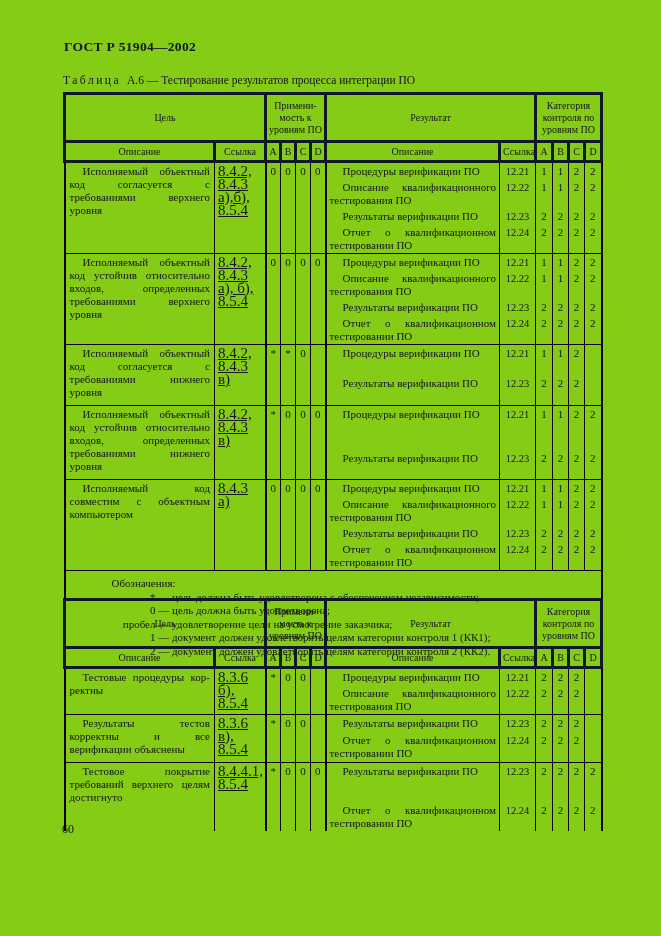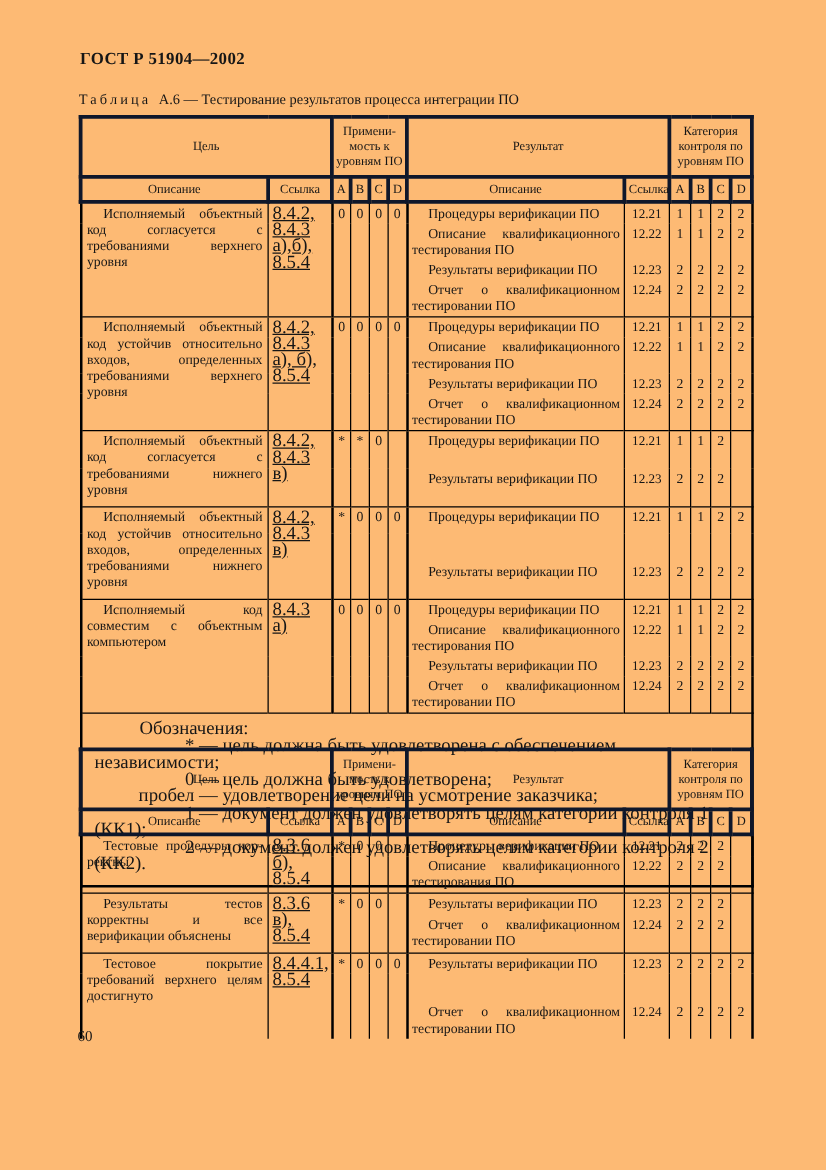--- a/index.html
+++ b/index.html
@@ -1,20 +1,20 @@
 <!DOCTYPE html>
 <html><head>
 <meta charset="utf-8">
 <style>
   * { margin: 0; padding: 0; box-sizing: border-box; }
   html, body { background: #e8e8e8; }
   .page {
     position: relative;
     width: 661px; height: 936px;
-    background: #fdba74;
+    background: #84cc16;
     font-family: "Liberation Serif", "DejaVu Serif", serif;
     color: #161616;
     overflow: hidden;
   }
   .doc-header {
     position: absolute; left: 64px; top: 39px;
     font-weight: bold; font-size: 13.5px; letter-spacing: .3px;
   }
   .page-number {
     position: absolute; left: 62px; top: 822px;
@@ -62,21 +62,21 @@
   }
   .gost td.ref { white-space: pre-line; padding-left: 3px; font-size: 15px; text-decoration: underline; }
   .gost td.rref { text-align: center; font-size: 10.5px; }
   .gost td.sym { text-align: center; padding-top: 2px; }
   .gost td.rdesc {
     text-align: justify;
     text-indent: 13px;
     padding-left: 3px; padding-right: 3px;
   }
   .gost tr.gap td { padding-top: 25px; }
-  .gost td.legend-cell { padding: 6px 10px 9px 10px; font-size: 15px; line-height: 13.5px; }
+  .gost td.legend-cell { padding: 6px 10px 9px 10px; font-size: 11px; line-height: 13.5px; }
   .legend-title { padding-left: 36px; }
   .legend-line .term { display: inline-block; width: 80px; text-align: right; }
 </style>
 </head>
 <body>
 
 <div class="page">
 
   <div class="doc-header">ГОСТ Р 51904—2002</div>
 

